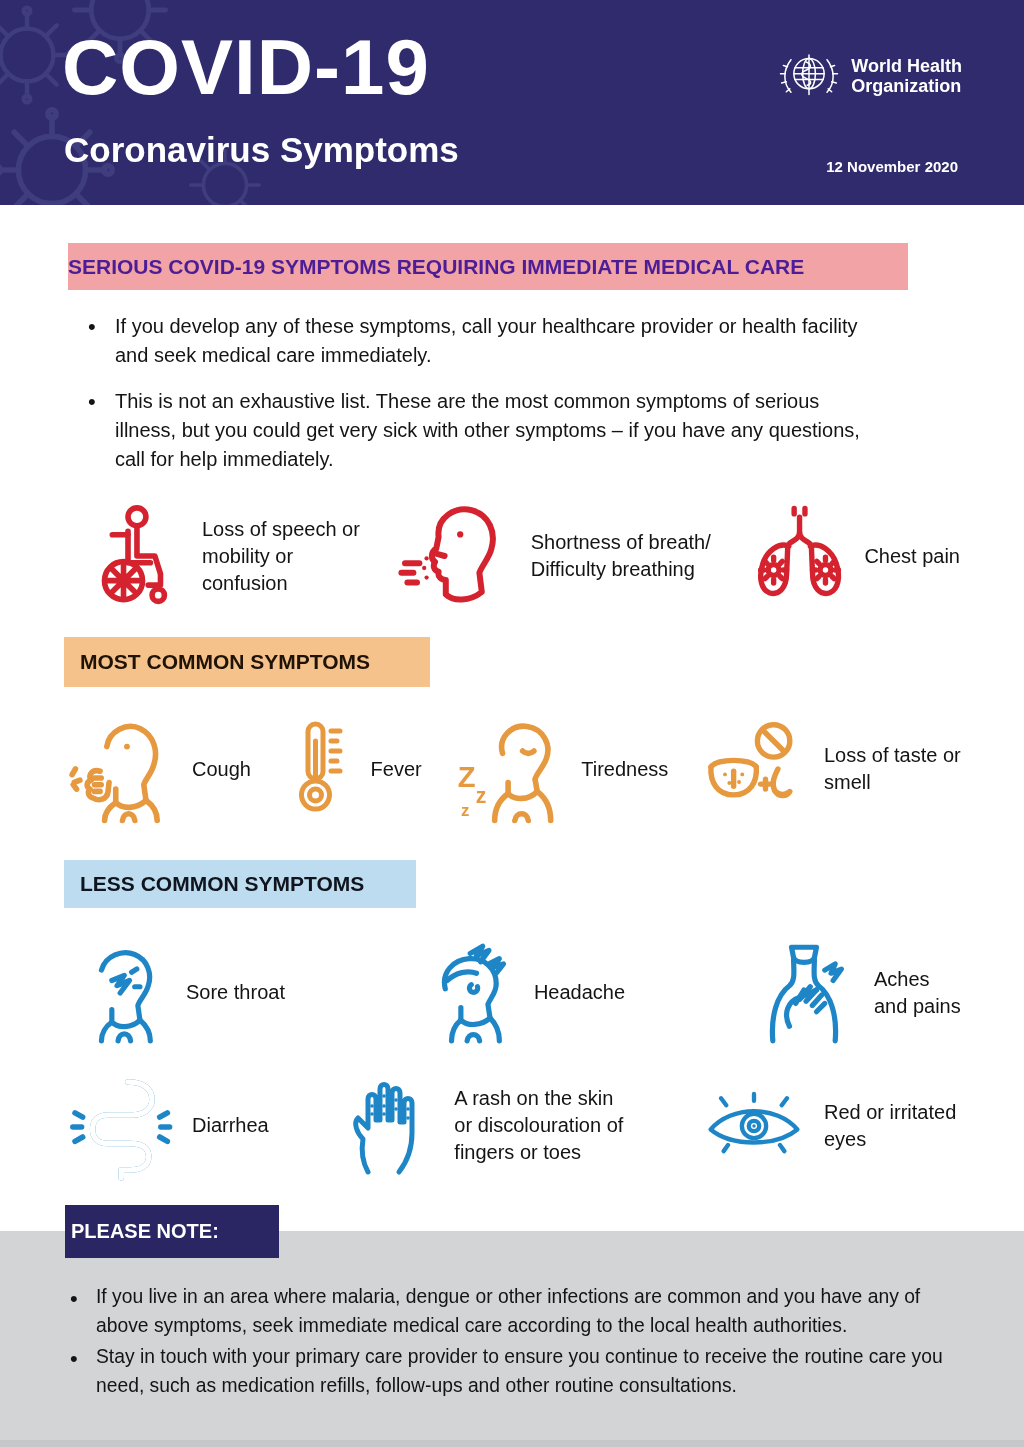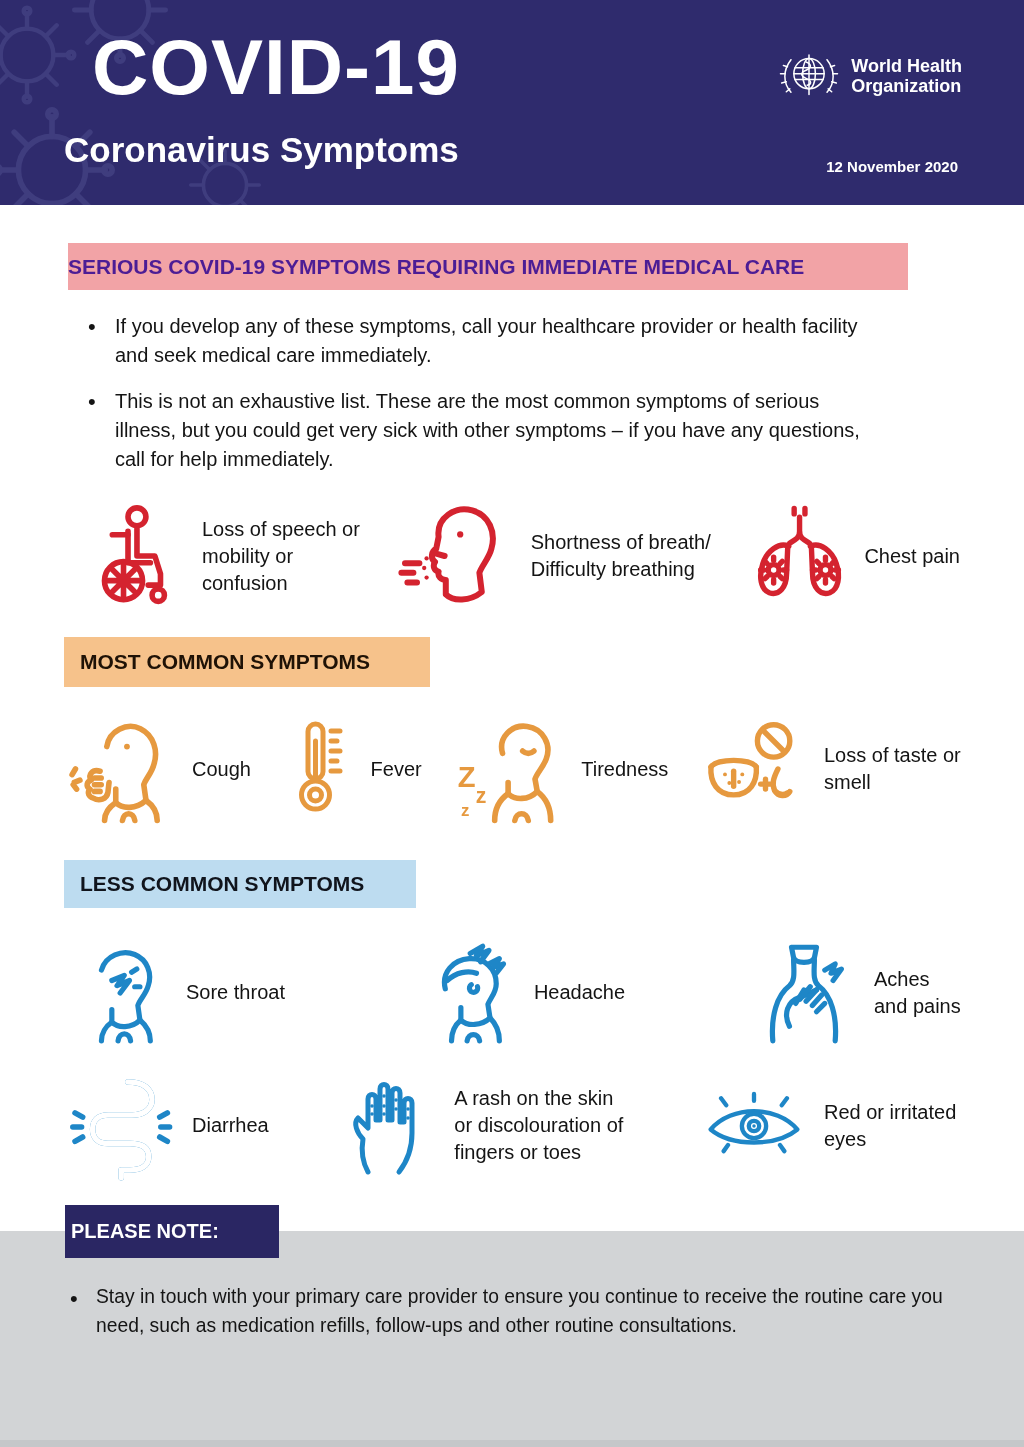--- a/index.html
+++ b/index.html
@@ -1,21 +1,21 @@
 <!DOCTYPE html>
 <html><head>
 <meta charset="utf-8">
 <style>
   html,body{margin:0;padding:0;background:#ffffff;font-family:"Liberation Sans",sans-serif;}
   .page{position:relative;width:1024px;height:1447px;background:#fff;overflow:hidden;}
 
   
   .header{position:absolute;top:0;left:0;width:100%;height:205px;background:#2f2b6d;overflow:hidden;}
   .virus{position:absolute;opacity:.18;color:#8a8ecf;}
-  .header-title{position:absolute;left:62px;top:22px;color:#fff;font-size:78px;font-weight:bold;letter-spacing:1px;margin-left:30px;}
+  .header-title{position:absolute;left:62px;top:22px;color:#fff;font-size:78px;font-weight:bold;letter-spacing:1px;}
   .header-sub{position:absolute;left:64px;top:130px;color:#fff;font-size:35px;font-weight:bold;}
   .who{position:absolute;right:62px;top:46px;display:flex;align-items:center;gap:10px;color:#fff;}
   .who-text{font-size:18px;font-weight:bold;line-height:1.12;}
   .header-date{position:absolute;right:66px;top:158px;color:#fff;font-size:15px;font-weight:bold;}
 
   
   .banner{position:absolute;display:flex;align-items:center;font-weight:bold;box-sizing:border-box;}
   #serious-banner{top:243px;left:68px;width:840px;height:47px;background:#f2a3a6;color:#4c1d95;font-size:21px;}
   #most-banner{top:637px;left:64px;width:366px;height:50px;background:#f6c28b;color:#1f1206;font-size:21px;padding-left:16px;}
   #less-banner{top:860px;left:64px;width:352px;height:48px;background:#bddcf0;color:#10141c;font-size:21px;padding-left:16px;}
@@ -304,18 +304,19 @@
         <circle class="fil" cx="60" cy="40" r="2"></circle>
         <path class="thin" d="M28 16 L22 8 M60 11 V3 M92 16 L98 8"></path>
         <path class="thin" d="M30 62 l-5 7 M90 62 l5 7"></path>
       </svg>
       <span class="lbl w140">Red or irritated eyes</span>
     </div>
   </div>
 
   <div class="footer">
     <ul class="bullets" id="note-bullets" style="position:absolute;top:52px;left:60px;">
+      <li><span>If you live in an area where malaria, dengue or other infections are common and you have any of above symptoms, seek immediate medical care according to the local health authorities.</span></li>
       <li><span>Stay in touch with your primary care provider to ensure you continue to receive the routine care you need, such as medication refills, follow-ups and other routine consultations.</span></li>
     </ul>
   </div>
   <div class="banner" id="note-banner">PLEASE NOTE:</div>
 
 </div>
 
 </body></html>

